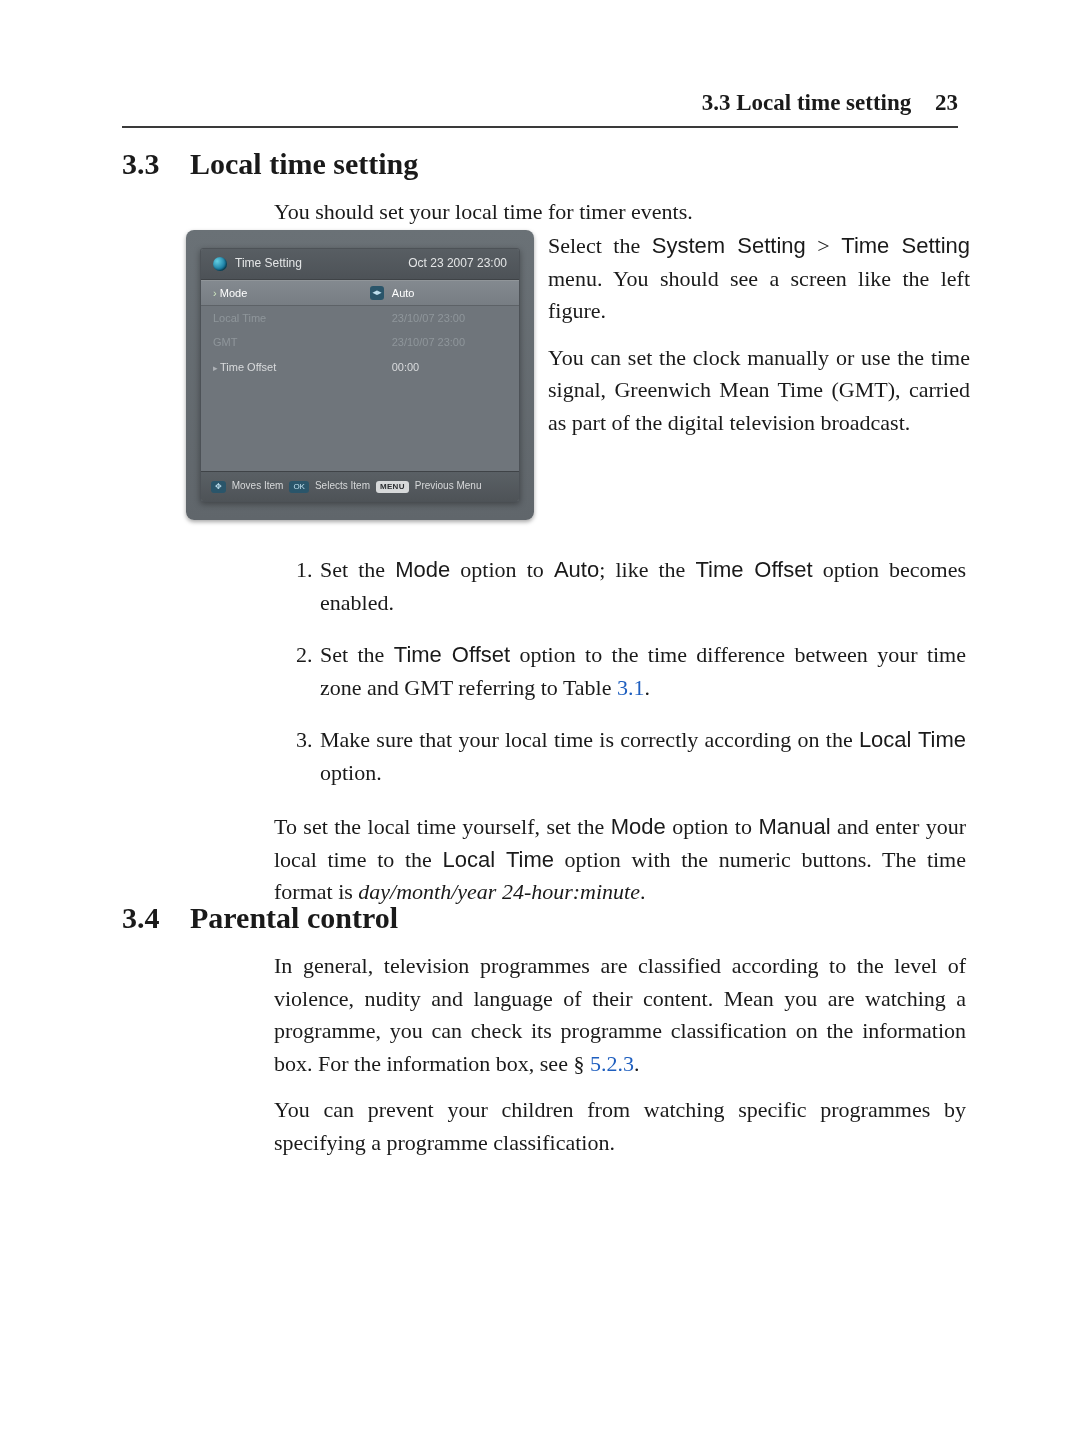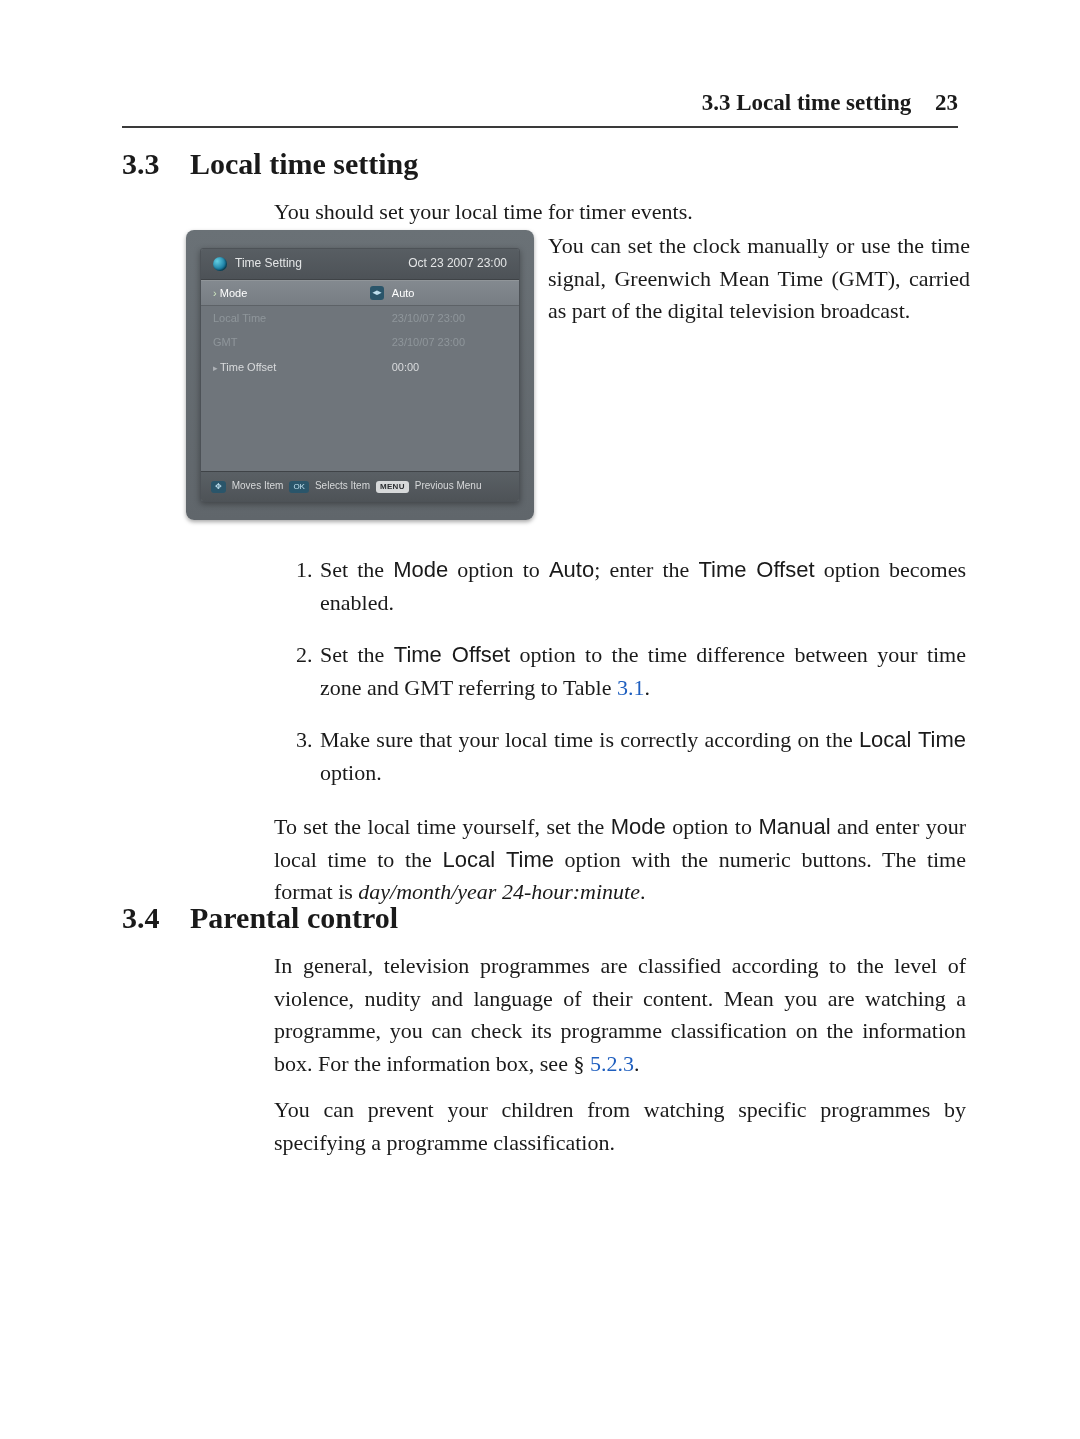--- a/index.html
+++ b/index.html
@@ -223,27 +223,30 @@
         <span>Moves Item</span>
         <span class="pill blue">OK</span>
         <span>Selects Item</span>
         <span class="pill menu">MENU</span>
         <span>Previous Menu</span>
       </div>
     </div>
   </div>
 
   <div class="body-right" style="top:230px;">
+    <p class="para">
+      <span>Select the </span><span class="sans">System Setting</span><span> &gt; </span><span class="sans">Time Setting</span><span> menu. You should see a screen like the left figure.</span>
+    </p>
     <p class="para">You can set the clock manually or use the time signal, Greenwich Mean Time (GMT), carried as part of the digital television broadcast.</p>
   </div>
 
   <div class="body-wide" style="top:554px;">
     <ol class="steps">
       <li>
-        <span>Set the </span><span class="sans">Mode</span><span> option to </span><span class="sans">Auto</span><span>; enter the </span><span class="sans">Time Offset</span><span> option becomes enabled.</span>
+        <span>Set the </span><span class="sans">Mode</span><span> option to </span><span class="sans">Auto</span><span>; like the </span><span class="sans">Time Offset</span><span> option becomes enabled.</span>
       </li>
       <li>
         <span>Set the </span><span class="sans">Time Offset</span><span> option to the time difference between your time zone and GMT referring to Table </span><a class="link" href="#">3.1</a><span>.</span>
       </li>
       <li>
         <span>Make sure that your local time is correctly according on the </span><span class="sans">Local Time</span><span> option.</span>
       </li>
     </ol>
 
     <p class="para">

